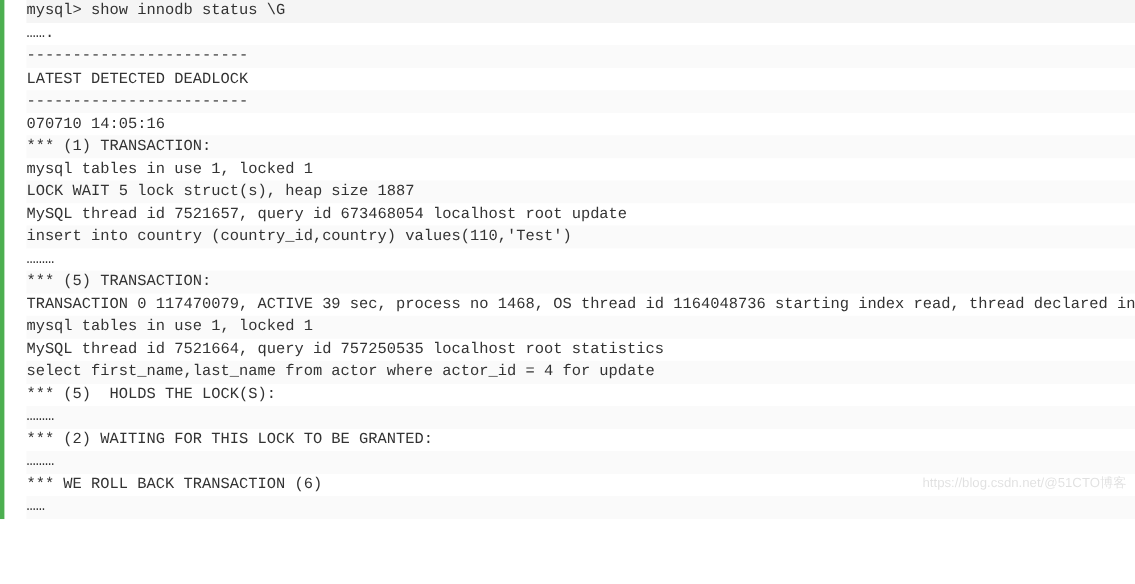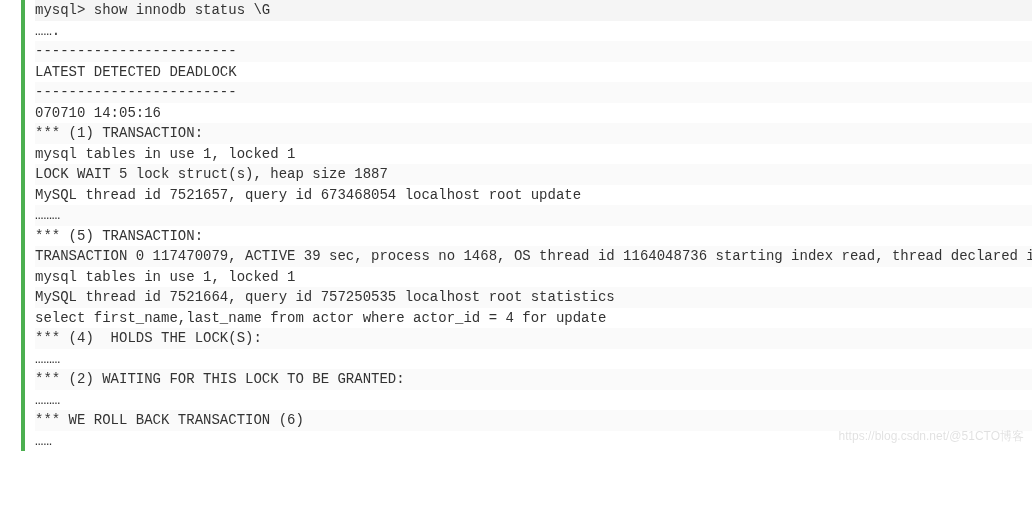--- a/index.html
+++ b/index.html
@@ -6,68 +6,68 @@
   body {
     font-family: Consolas, "Courier New", monospace;
     font-size: 14px;
     background: #ffffff;
     color: #333333;
     width: 1032px;
     position: relative;
   }
   .container {
     border-left: 4px solid #4caf50;
-    padding-left: 10px;
-    margin-left: 21px;
+    padding-left: 20px;
   }
   .line {
     min-height: 20.5px;
     line-height: 20.5px;
     white-space: pre;
   }
   .line:nth-child(odd) {
     background: #fafafa;
   }
   .line:nth-child(even) {
     background: #ffffff;
   }
   .line:first-child {
     background: #f5f5f5;
   }
   .watermark {
     position: absolute;
     right: 8px;
-    bottom: 6px;
+    bottom: 24px;
     font-size: 12px;
     color: rgba(0,0,0,0.12);
     font-family: Arial, sans-serif;
     pointer-events: none;
   }
 </style>
 </head>
 <body>
 
 <div class="container">
   <div class="line">mysql&gt; show innodb status \G</div>
   <div class="line">…….</div>
   <div class="line">------------------------</div>
   <div class="line">LATEST DETECTED DEADLOCK</div>
   <div class="line">------------------------</div>
   <div class="line">070710 14:05:16</div>
   <div class="line">*** (1) TRANSACTION:</div>
   <div class="line">mysql tables in use 1, locked 1</div>
   <div class="line">LOCK WAIT 5 lock struct(s), heap size 1887</div>
   <div class="line">MySQL thread id 7521657, query id 673468054 localhost root update</div>
+  <div class="line">insert into country (country_id,country) values(110,'Test')</div>
   <div class="line">………</div>
   <div class="line">*** (5) TRANSACTION:</div>
   <div class="line">TRANSACTION 0 117470079, ACTIVE 39 sec, process no 1468, OS thread id 1164048736 starting index read, thread declared inside InnoDB 500</div>
   <div class="line">mysql tables in use 1, locked 1</div>
   <div class="line">MySQL thread id 7521664, query id 757250535 localhost root statistics</div>
   <div class="line">select first_name,last_name from actor where actor_id = 4 for update</div>
-  <div class="line">*** (4)  HOLDS THE LOCK(S):</div>
+  <div class="line">*** (5)  HOLDS THE LOCK(S):</div>
   <div class="line">………</div>
   <div class="line">*** (2) WAITING FOR THIS LOCK TO BE GRANTED:</div>
   <div class="line">………</div>
   <div class="line">*** WE ROLL BACK TRANSACTION (6)</div>
   <div class="line">……</div>
 </div>
 
 <div class="watermark">https://blog.csdn.net/@51CTO博客</div>
 
 </body></html>

